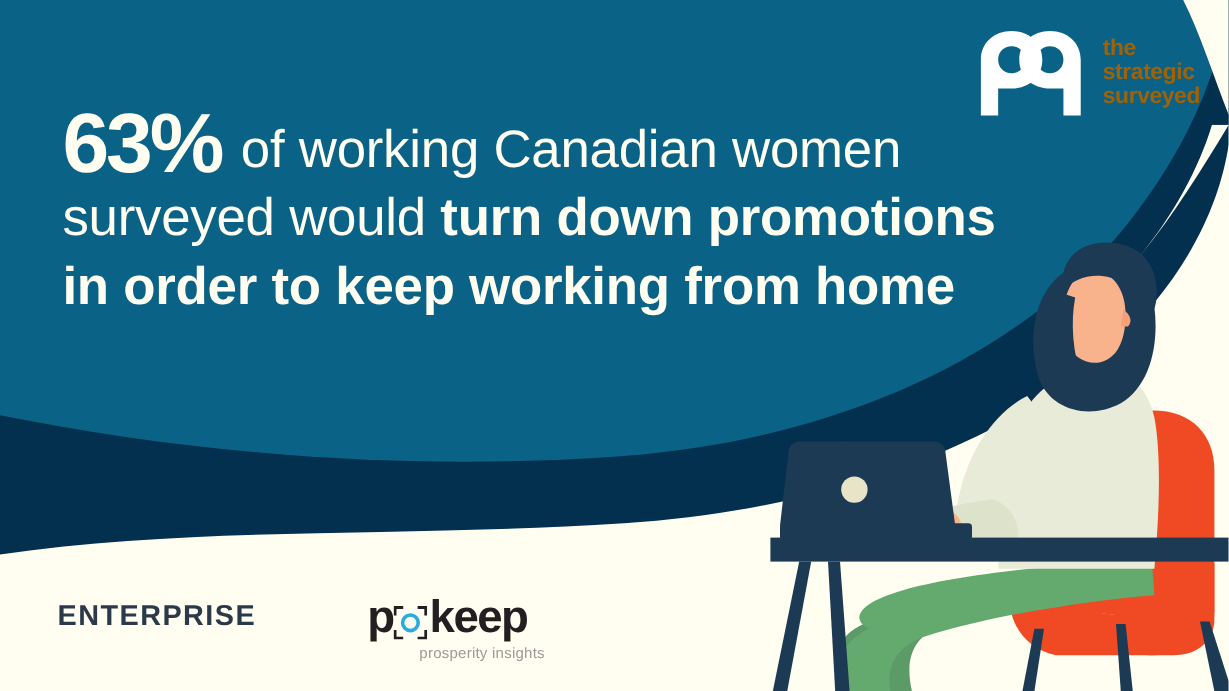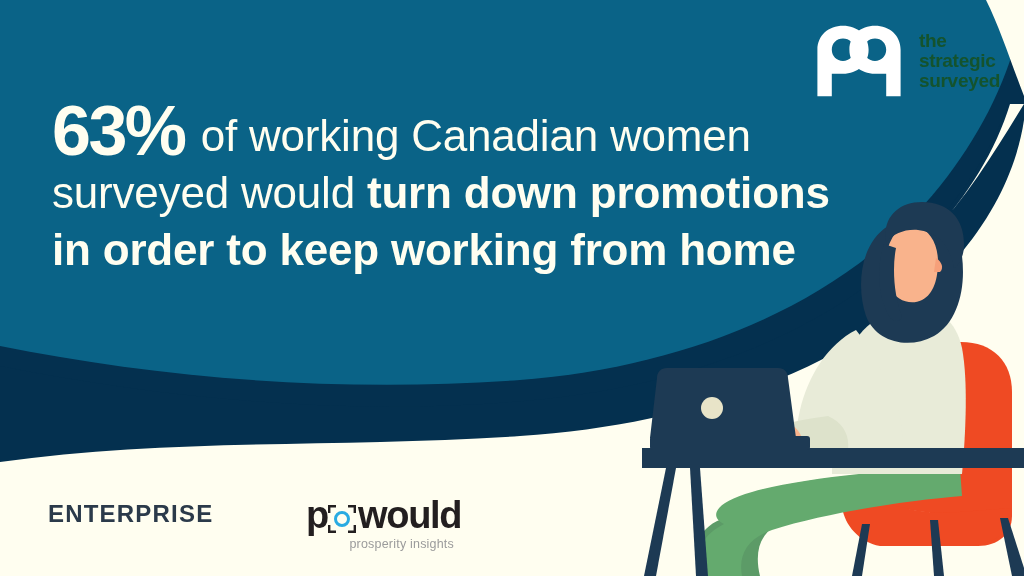--- a/index.html
+++ b/index.html
@@ -13,21 +13,21 @@
     position:relative;
     width:1024px; height:576px;
     background:#FFFEF0;
     overflow:hidden;
   }
   .layer { position:absolute; top:0; left:0; width:1024px; height:576px; }
 
   
   #headline {
     position:absolute;
-    left:52px; top:100px;
+    left:52px; top:88px;
     width:810px;
     color:#FFFEF0;
     font-size:44px;
     line-height:1.30;
     letter-spacing:-0.2px;
     z-index:6;
   }
   #headline .pct {
     font-weight:700;
     font-size:70px;
@@ -43,21 +43,21 @@
   #pp-logo {
     position:absolute;
     right:24px; top:22px;
     display:flex;
     align-items:center;
     gap:12px;
     z-index:8;
   }
   #pp-mark { width:96px; height:78px; display:block; }
   #pp-words {
-    color:#14532d;
+    color:#a16207;
     font-weight:700;
     font-size:19px;
     line-height:1.06;
     letter-spacing:-0.3px;
   }
 
   
   #enterprise-logo {
     position:absolute;
     left:48px; top:500px;
@@ -247,18 +247,18 @@
   <div id="pollara-logo">
     <div id="pollara-word">
       <span class="pre">p</span>
       <svg id="pollara-target" viewBox="0 0 28 28">
         <circle cx="14" cy="14" r="6.5" fill="none" stroke="#29ABE2" stroke-width="3"></circle>
         <path fill="#231F20" d="M0,0 H8 V2.4 H2.4 V8 H0 Z"></path>
         <path fill="#231F20" d="M28,0 V8 H25.6 V2.4 H20 V0 Z"></path>
         <path fill="#231F20" d="M0,28 V20 H2.4 V25.6 H8 V28 Z"></path>
         <path fill="#231F20" d="M28,28 H20 V25.6 H25.6 V20 H28 Z"></path>
       </svg>
-      <span class="post">would</span>
+      <span class="post">keep</span>
     </div>
     <div id="pollara-tag">prosperity insights</div>
   </div>
 
 </div>
 
 </body></html>

